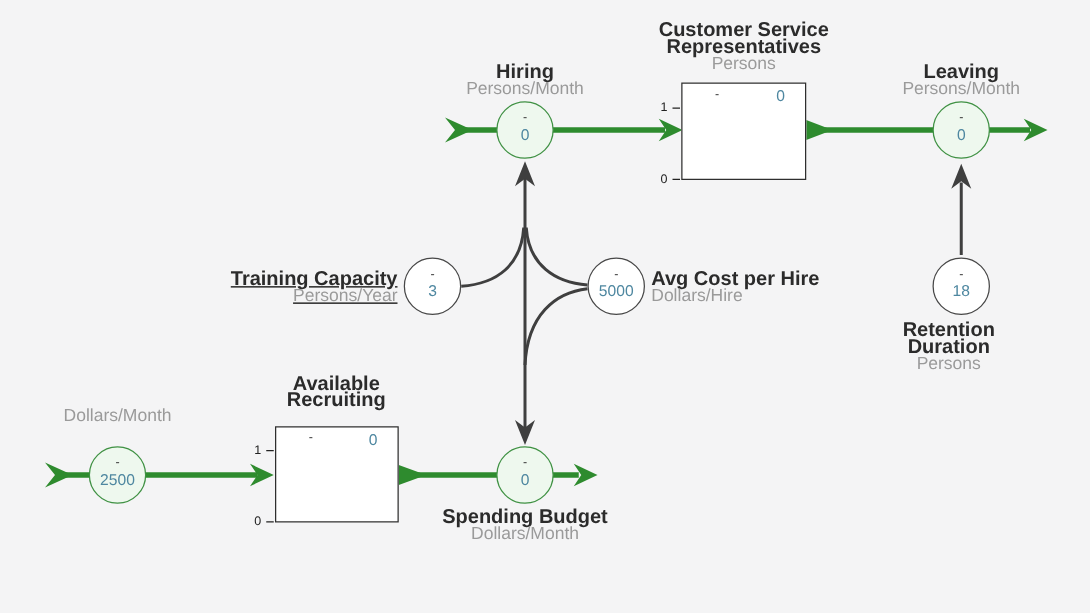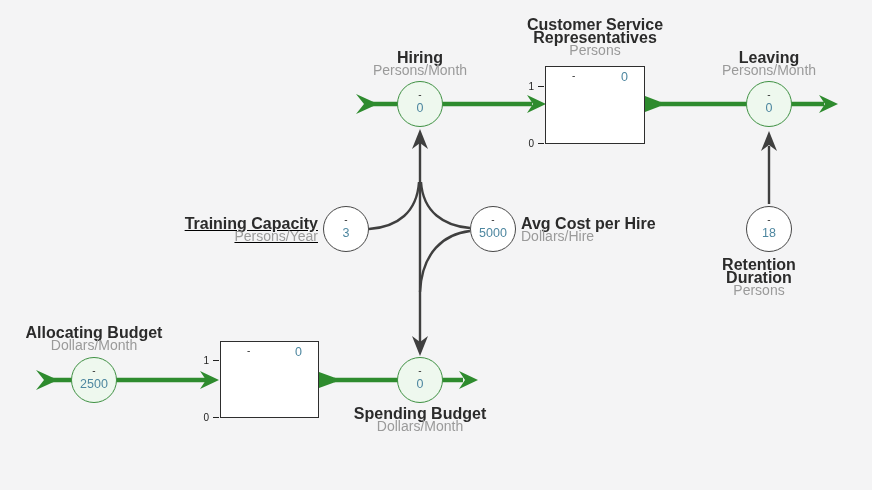--- a/index.html
+++ b/index.html
@@ -146,25 +146,25 @@
     <div class="name">Avg Cost per Hire</div>
     <div class="unit">Dollars/Hire</div>
   </div>
 
   <div class="lbl" style="left:689px;top:258px;width:140px;">
     <div class="name">Retention Duration</div>
     <div class="unit">Persons</div>
   </div>
 
   <div class="lbl" style="left:24px;top:326px;width:140px;">
-    <div class="name">Allocating Budget</div>
     <div class="unit">Dollars/Month</div>
   </div>
 
   <div class="lbl" style="left:194px;top:301px;width:150px;">
+    <div class="name">Available Recruiting</div>
   </div>
 
   <div class="lbl" style="left:350px;top:407px;width:140px;">
     <div class="name">Spending Budget</div>
     <div class="unit">Dollars/Month</div>
   </div>
 
 </div>
 
 </body></html>

